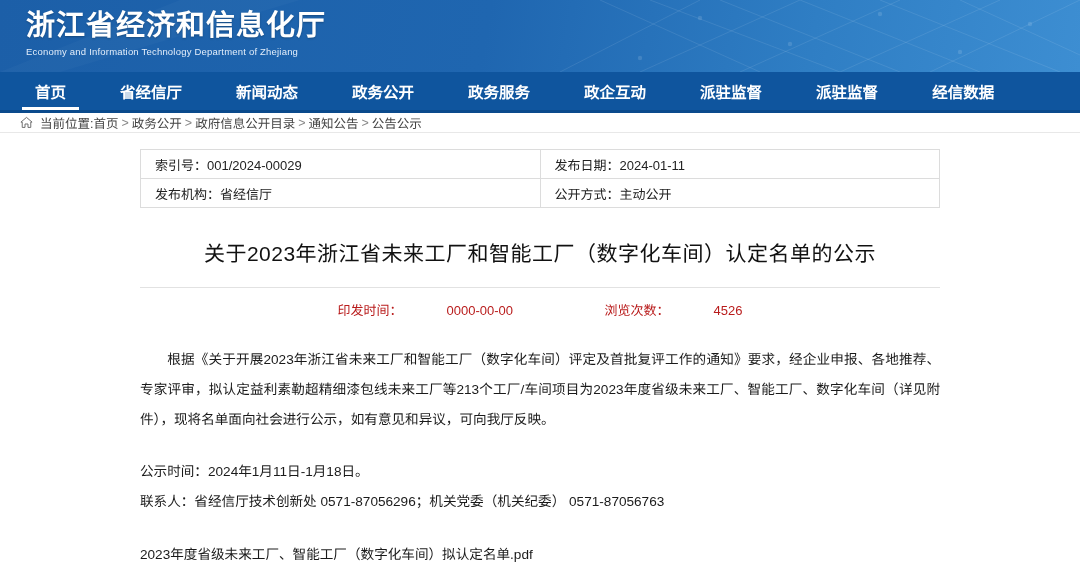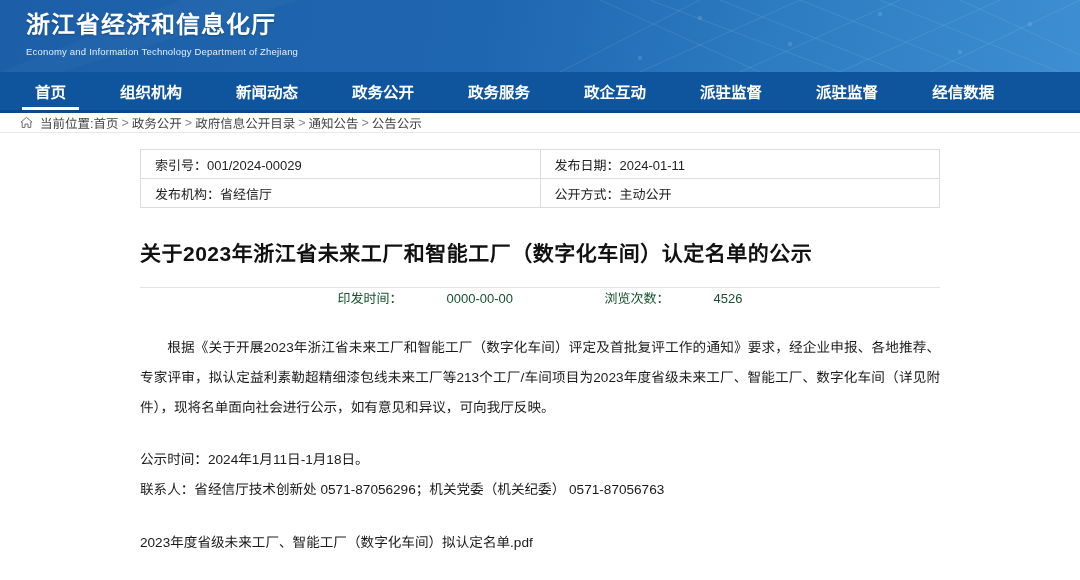--- a/index.html
+++ b/index.html
@@ -26,21 +26,21 @@
     opacity: .5;
   }
   .header .deco svg { display: block; }
   .brand {
     position: absolute;
     left: 26px;
     top: 9px;
     color: #fff;
   }
   .brand .cn {
-    font-size: 24px;
+    font-size: 29px;
     font-weight: bold;
     letter-spacing: 1px;
     line-height: 32px;
     white-space: nowrap;
     text-shadow: 0 1px 2px rgba(0,0,0,.25);
   }
   .brand .en {
     font-size: 9.5px;
     line-height: 14px;
     margin-top: 4px;
@@ -143,35 +143,36 @@
     border: 1px solid #dcdcdc;
     height: 29px;
     padding: 0 14px;
     white-space: nowrap;
     overflow: hidden;
     text-overflow: ellipsis;
   }
 
   .doc-title {
     margin: 30px 0 0 0;
-    text-align: left;
+    text-align: center;
     font-size: 21px;
-    font-weight: bold;
+    font-weight: normal;
     color: #111;
     line-height: 32px;
     letter-spacing: .5px;
   }
   .title-rule {
     margin-top: 17px;
     border-top: 1px solid #e2e2e2;
   }
   .subinfo {
+    margin-top: 12px;
     text-align: center;
     font-size: 13px;
-    color: #14532d;
+    color: #b91c1c;
   }
   .subinfo span { margin: 0 22px; }
 
   .body-text {
     margin-top: 26px;
     font-size: 13.6px;
     line-height: 30px;
     color: #1a1a1a;
     text-align: justify;
   }
@@ -221,21 +222,21 @@
     <div class="en">Economy and Information Technology Department of Zhejiang</div>
   </div>
 
 </div>
 
 <div class="nav">
   <div class="nav-item active">
       <span>首页</span>
     </div>
   <div class="nav-item">
-      <span>组织机构</span>
+      <span>省经信厅</span>
     </div>
   <div class="nav-item">
       <span>新闻动态</span>
     </div>
   <div class="nav-item">
       <span>政务公开</span>
     </div>
   <div class="nav-item">
       <span>政务服务</span>
     </div>

